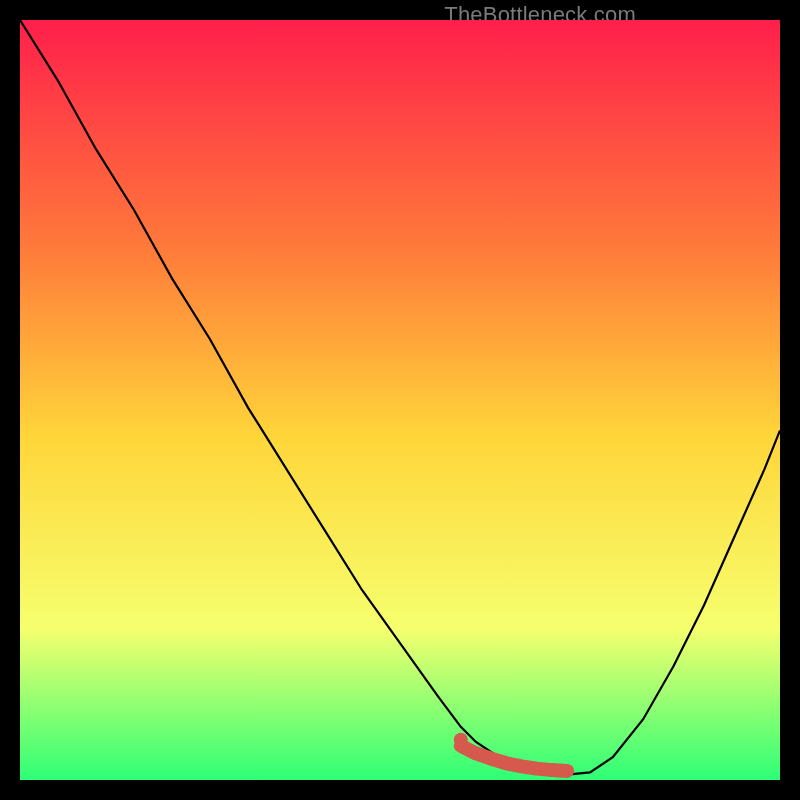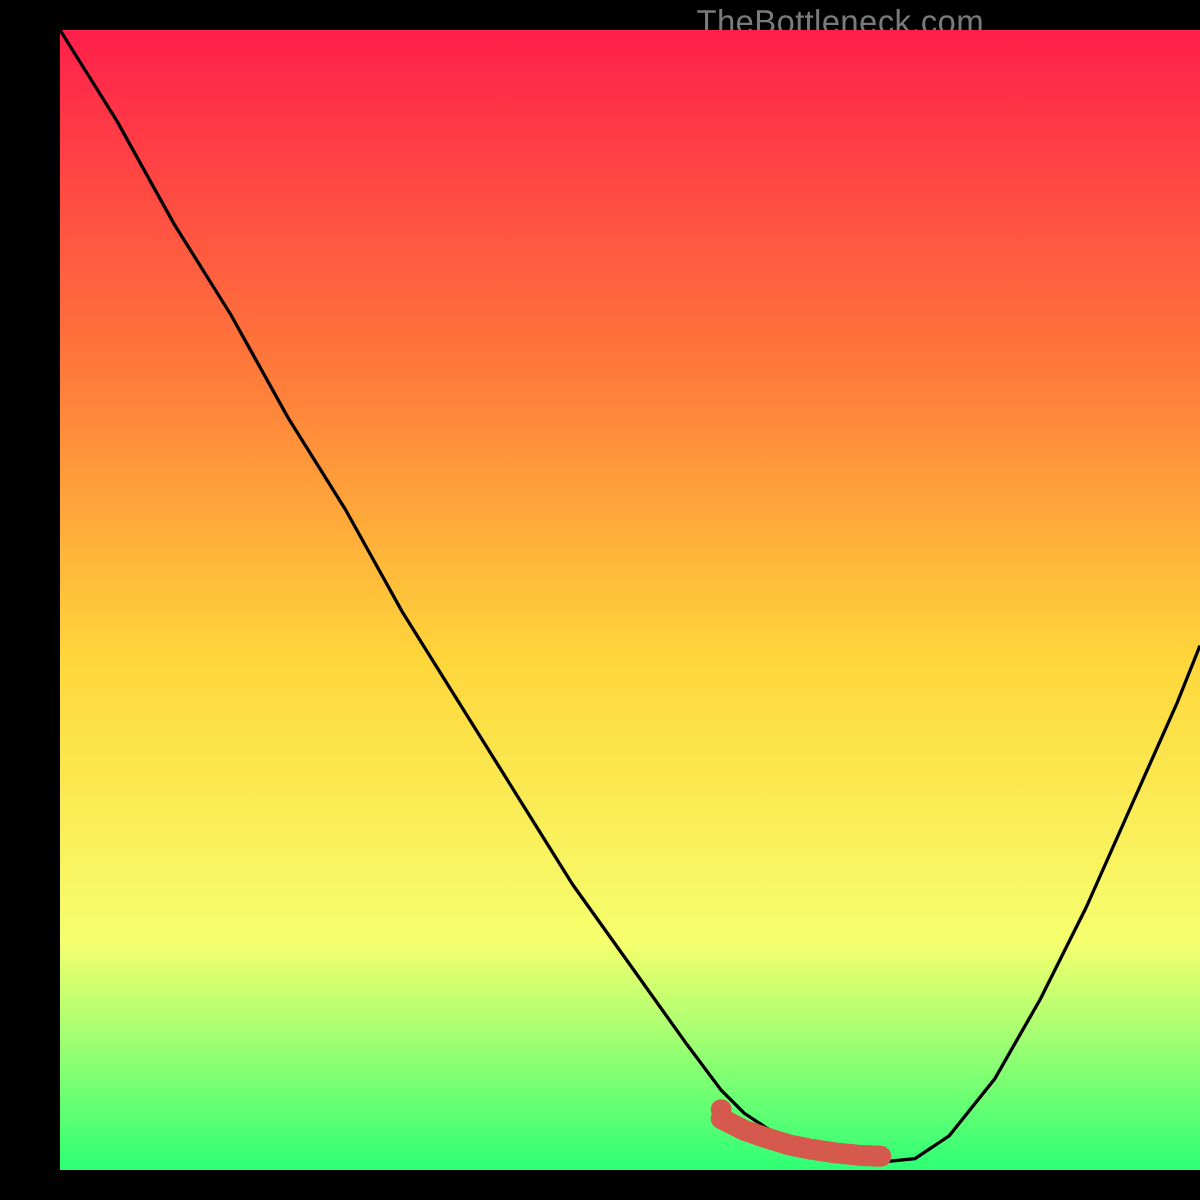--- a/index.html
+++ b/index.html
@@ -7,21 +7,20 @@
     padding: 0;
     width: 800px;
     height: 800px;
     background: #000;
     overflow: hidden;
   }
   .container {
     position: relative;
     width: 648px;
     height: 800px;
-    margin-left: 20px;
   }
   .plot-area {
     position: absolute;
     left: 20px;
     top: 20px;
     width: 760px;
     height: 760px;
   }
   .watermark {
     position: absolute;

